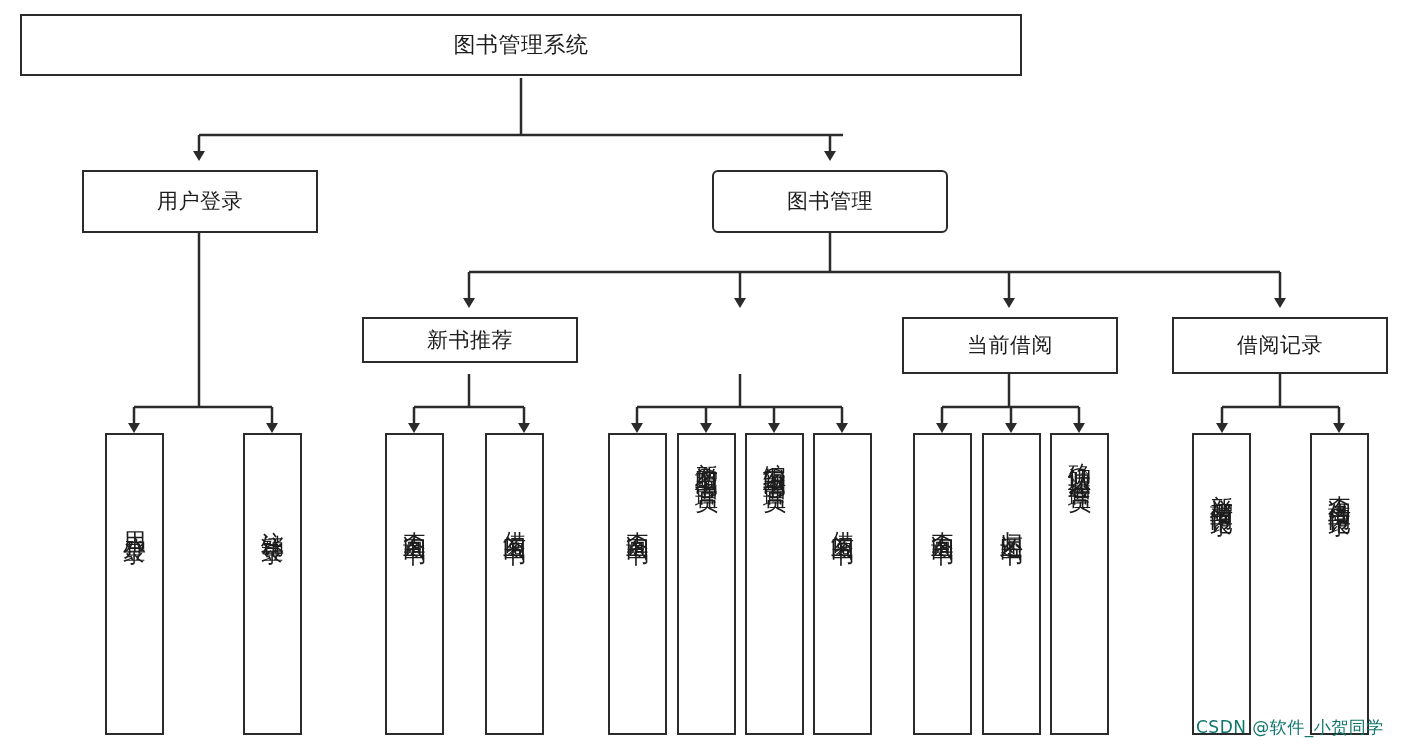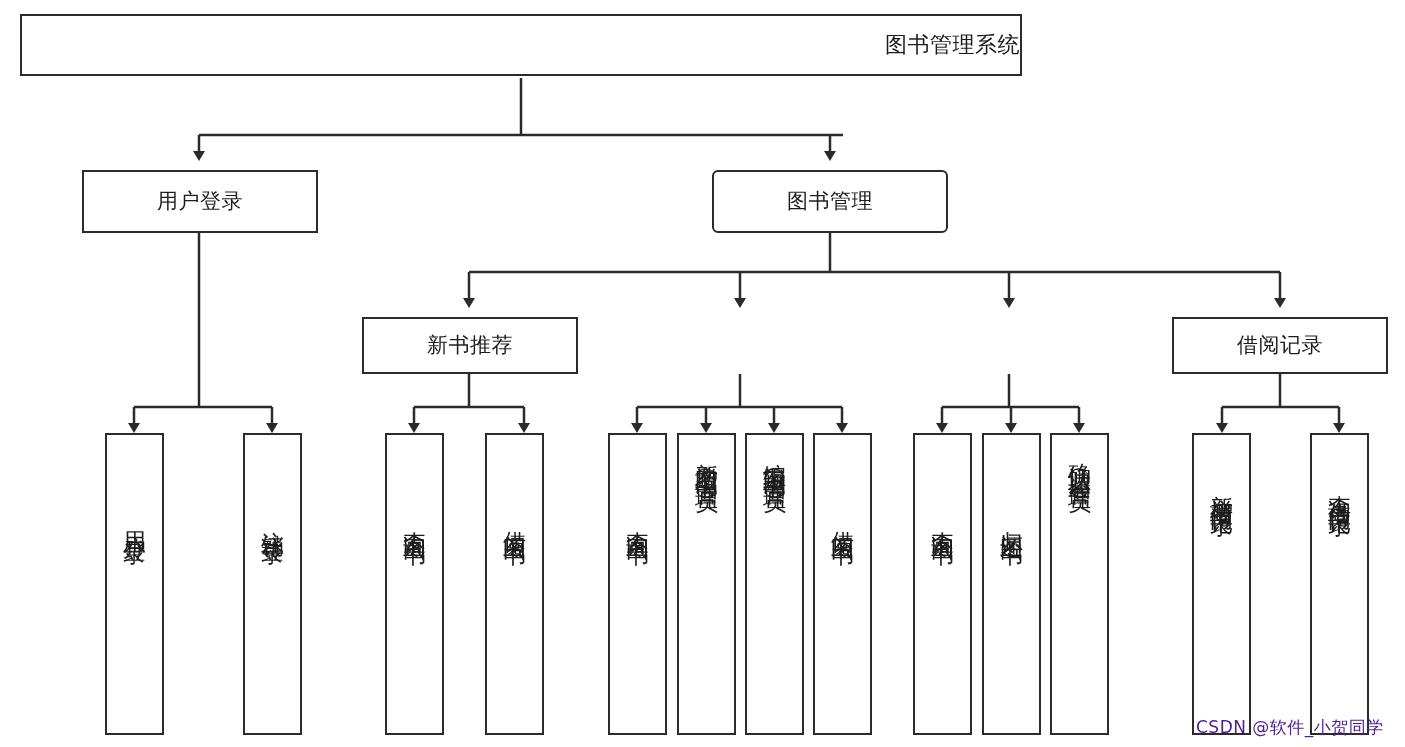--- a/index.html
+++ b/index.html
@@ -58,21 +58,21 @@
   .node.vert .label {
     writing-mode: vertical-rl;
     text-orientation: upright;
     font-size: 23px;
     line-height: 1;
     letter-spacing: 4px;
     white-space: nowrap;
   }
   .watermark {
     position: absolute;
-    color: #4c1d95;
+    color: #0f766e;
     font-size: 17px;
     white-space: nowrap;
     letter-spacing: 0.5px;
   }
 </style>
 </head>
 <body>
 
 <div id="canvas">
 
@@ -119,33 +119,36 @@
       <path d="M1011,407 L1011,424" marker-end="url(#arr)"></path>
       <path d="M1079,407 L1079,424" marker-end="url(#arr)"></path>
 
       <path d="M1280,374 L1280,407"></path>
       <path d="M1222,407 L1339,407"></path>
       <path d="M1222,407 L1222,424" marker-end="url(#arr)"></path>
       <path d="M1339,407 L1339,424" marker-end="url(#arr)"></path>
     </g>
   </svg>
 
-  <div class="node horiz root" style="left:20px; top:14px; width:1002px; height:62px;justify-content:flex-end;">
+  <div class="node horiz root" style="left:20px; top:14px; width:1002px; height:62px;">
     <span class="label">图书管理系统</span>
   </div>
 
   <div class="node horiz" style="left:82px; top:170px; width:236px; height:63px;">
     <span class="label">用户登录</span>
   </div>
   <div class="node horiz" style="left:712px; top:170px; width:236px; height:63px;border-radius:6px;">
     <span class="label">图书管理</span>
   </div>
 
-  <div class="node horiz" style="left:362px; top:317px; width:216px; height:57px;">
+  <div class="node horiz" style="left:362px; top:317px; width:216px; height:46px;">
     <span class="label">新书推荐</span>
+  </div>
+  <div class="node horiz" style="left:902px; top:317px; width:216px; height:57px;">
+    <span class="label">当前借阅</span>
   </div>
   <div class="node horiz" style="left:1172px; top:317px; width:216px; height:57px;">
     <span class="label">借阅记录</span>
   </div>
 
   <div class="node vert" style="left:105px; top:433px; width:59px; height:302px; padding-top:78px;">
     <span class="label">用户登录</span>
   </div>
   <div class="node vert" style="left:243px; top:433px; width:59px; height:302px; padding-top:78px;">
     <span class="label">注销登录</span>

